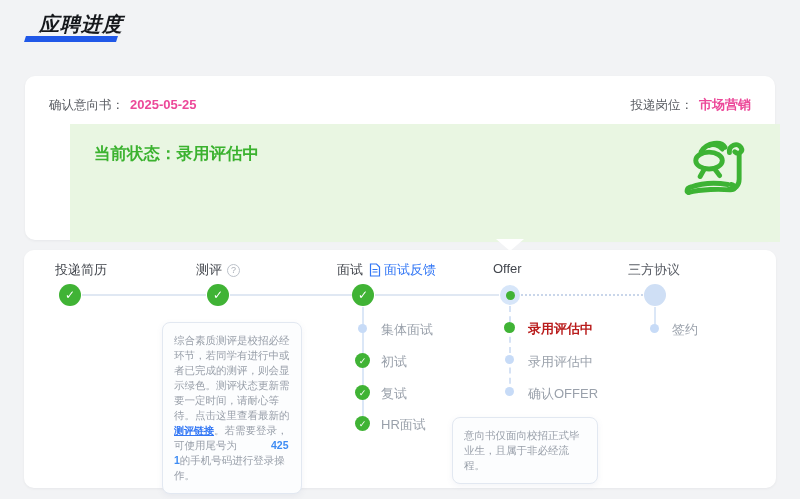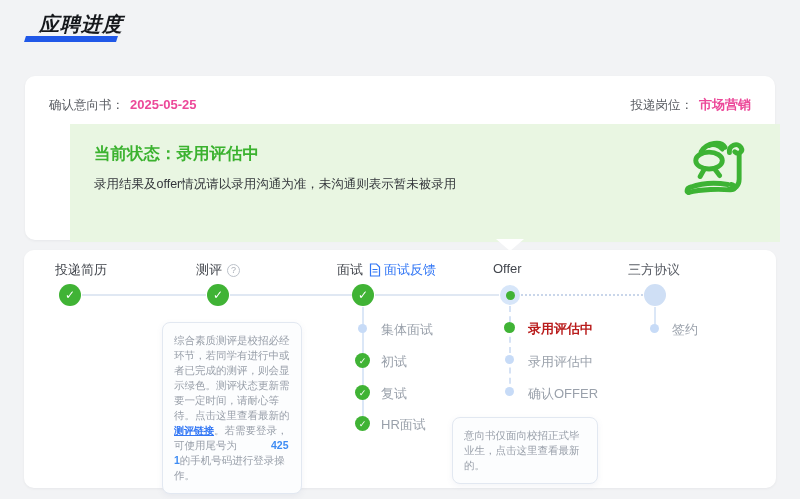--- a/index.html
+++ b/index.html
@@ -85,21 +85,20 @@
   <div class="card card-top">
     <div class="meta-left">
       <span class="meta-label">确认意向书：</span><span class="meta-value">2025-05-25</span>
     </div>
     <div class="meta-right">
       <span class="meta-label">投递岗位：</span><span class="meta-value">市场营销</span>
     </div>
 
     <div class="status-banner">
       <div class="status-title">当前状态：录用评估中</div>
-      <div class="status-desc">录用结果及offer情况请以录用沟通为准，未沟通则表示暂未被录用</div>
       <svg class="scroll-icon" viewBox="0 0 88 88">
         <g fill="none" stroke="#3db334" stroke-width="5.5" stroke-linecap="round" stroke-linejoin="round">
           <path d="M26 20 C33 9 49 8 53 15"></path>
           <path d="M50 17 C46 12 39 11 35 13"></path>
           <ellipse cx="35" cy="30" rx="15" ry="9.5"></ellipse>
           <path d="M30 39 L25 48"></path>
           <path d="M41 39 L47 47"></path>
           <path d="M58 21 C57 13 67 9 71 15 C74 20 68 24 64 20"></path>
           <path d="M69 23 L69 51 C69 58 65 62 58 62"></path>
           <path d="M14 60 C28 55 45 55 56 57"></path>
@@ -167,16 +166,16 @@
     <div class="sub-dot" style="left:481px; top:105px"></div>
     <div class="sub-label" style="left:504px; top:103px">录用评估中</div>
     <div class="sub-dot" style="left:481px; top:137px"></div>
     <div class="sub-label" style="left:504px; top:135px">确认OFFER</div>
 
     <div class="sub-dot" style="left:626px; top:74px"></div>
     <div class="sub-label" style="left:648px; top:71px">签约</div>
 
     <div class="tooltip tooltip-assessment"><span>综合素质测评是校招必经环节，若同学有进行中或者已完成的测评，则会显示绿色。测评状态更新需要一定时间，请耐心等待。点击这里查看最新的</span><a class="link">测评链接</a><span>。若需要登录，可使用尾号为</span><span class="accent">4251</span><span>的手机号码进行登录操作。</span></div>
 
-    <div class="tooltip tooltip-offer">意向书仅面向校招正式毕业生，点击这里查看最新的。</div>
+    <div class="tooltip tooltip-offer">意向书仅面向校招正式毕业生，且属于非必经流程。</div>
   </div>
 
 </div>
 
 </body></html>

